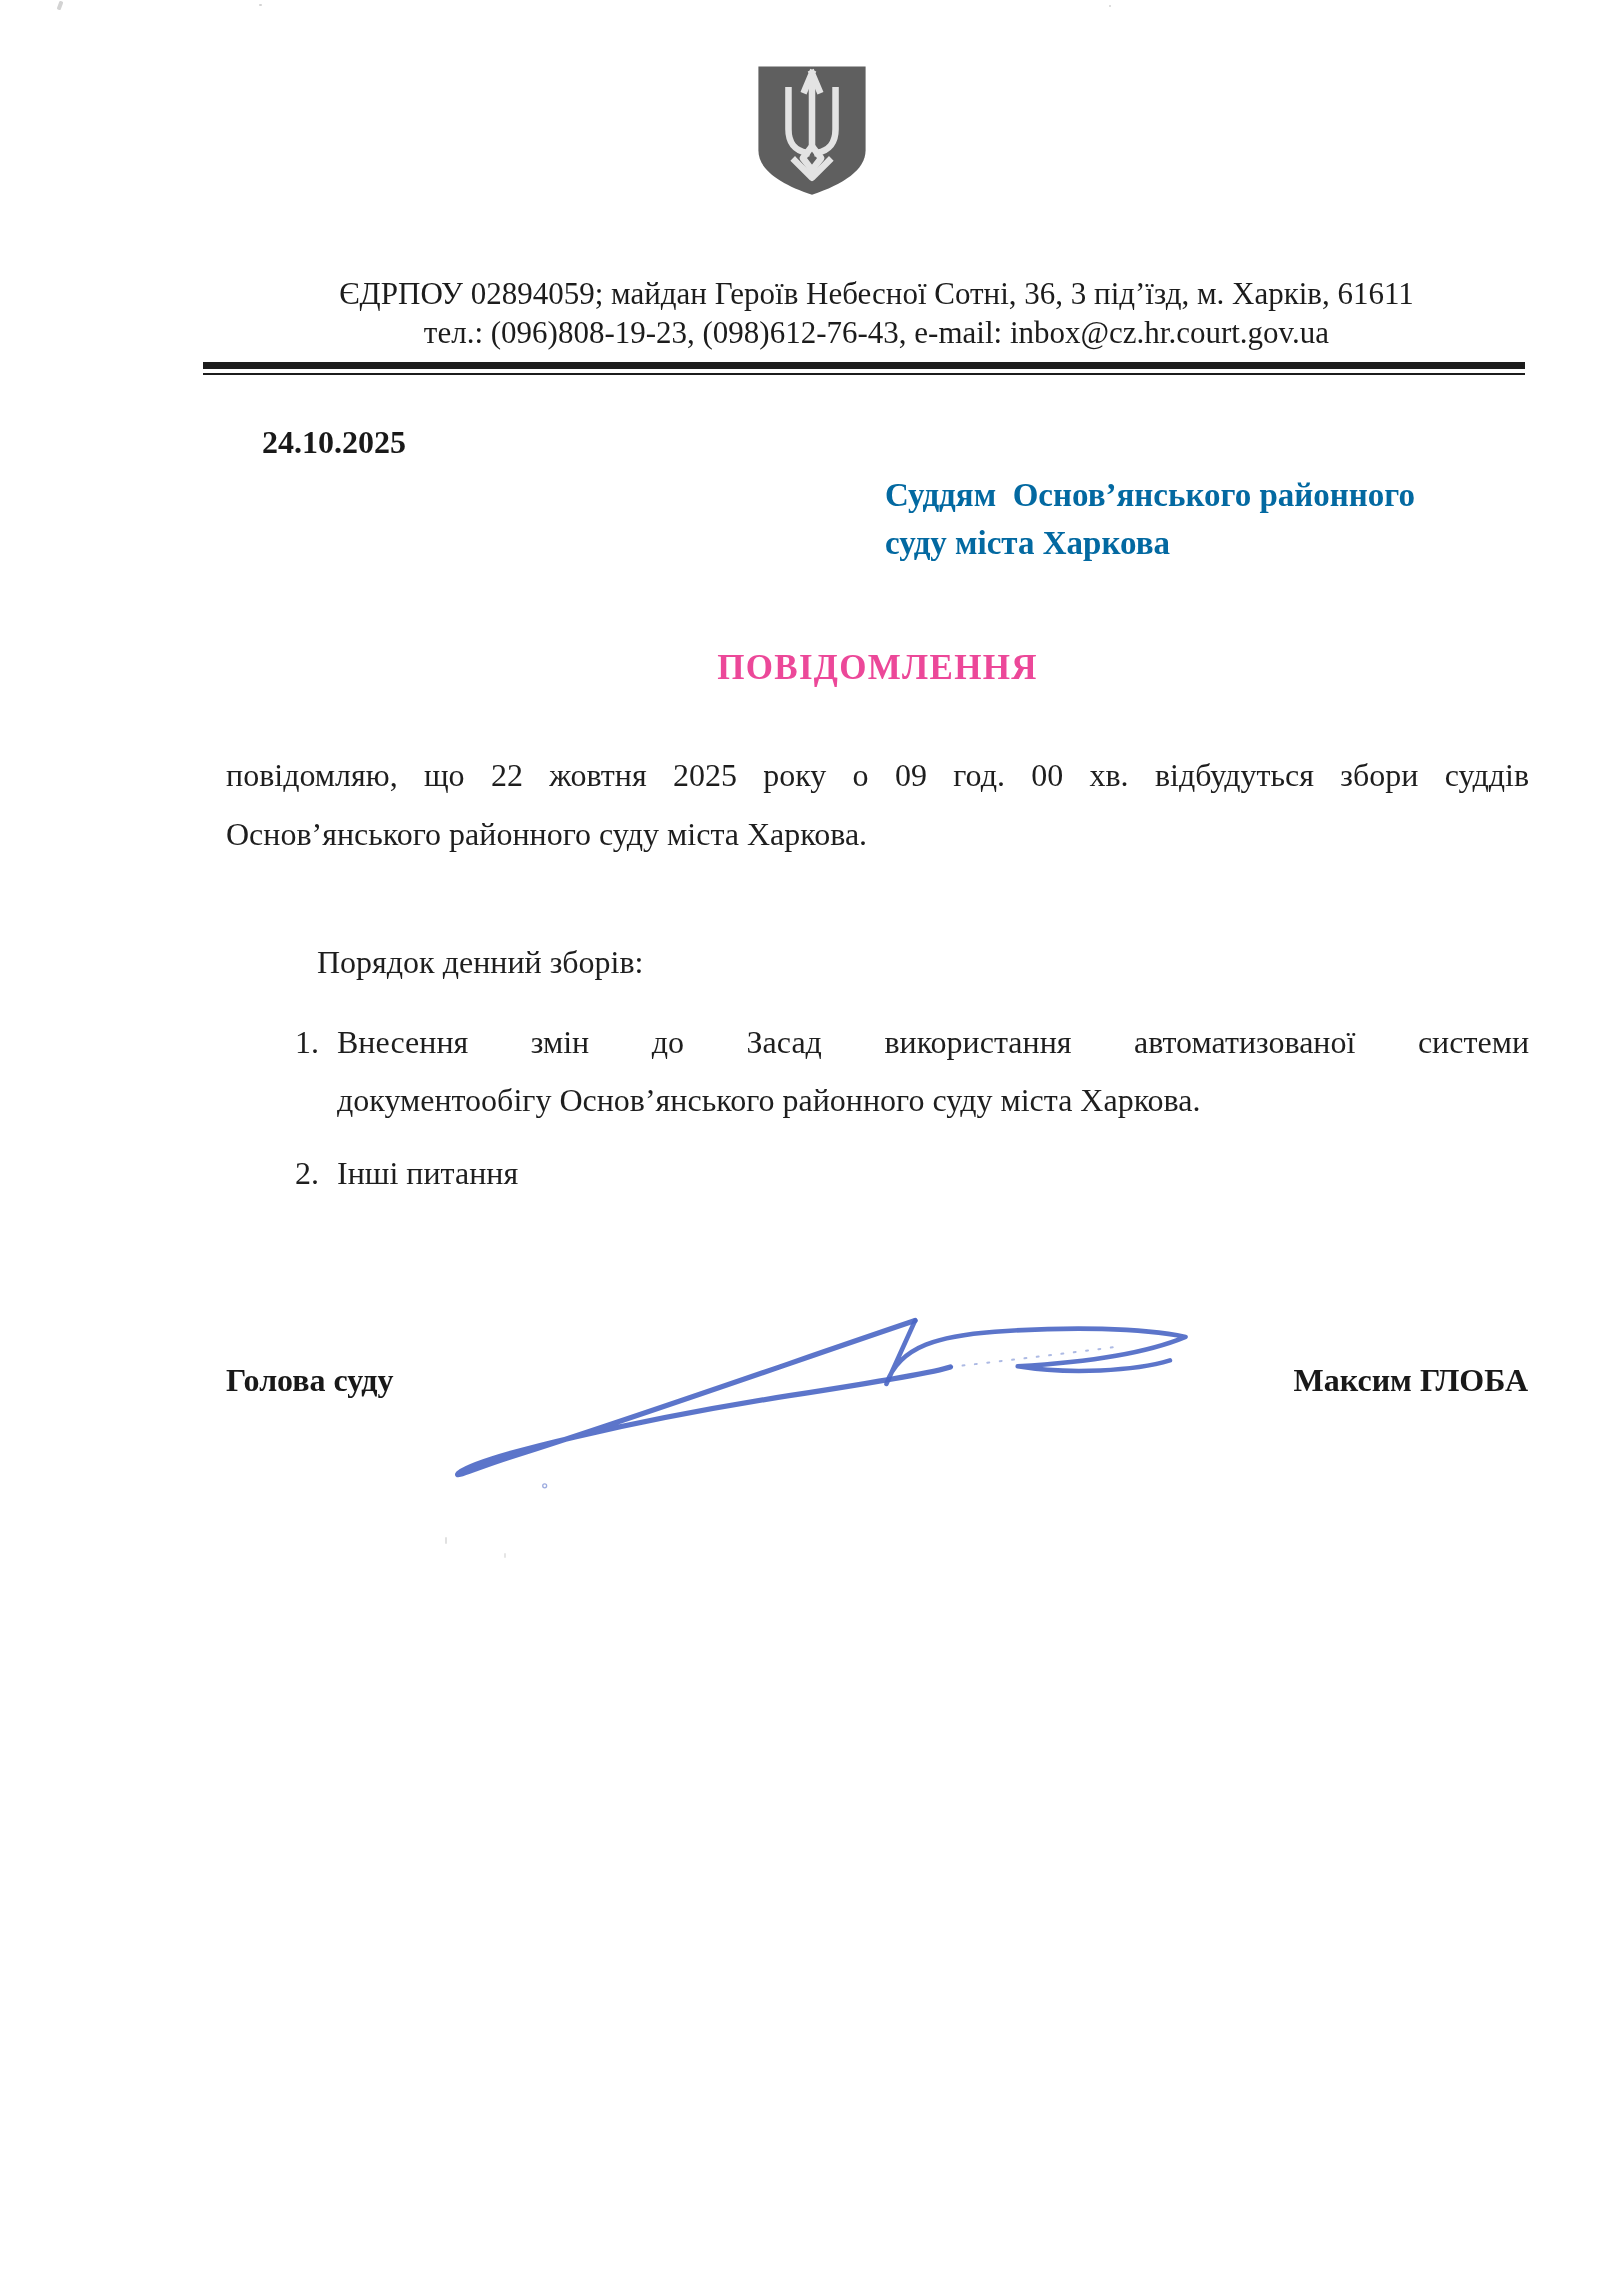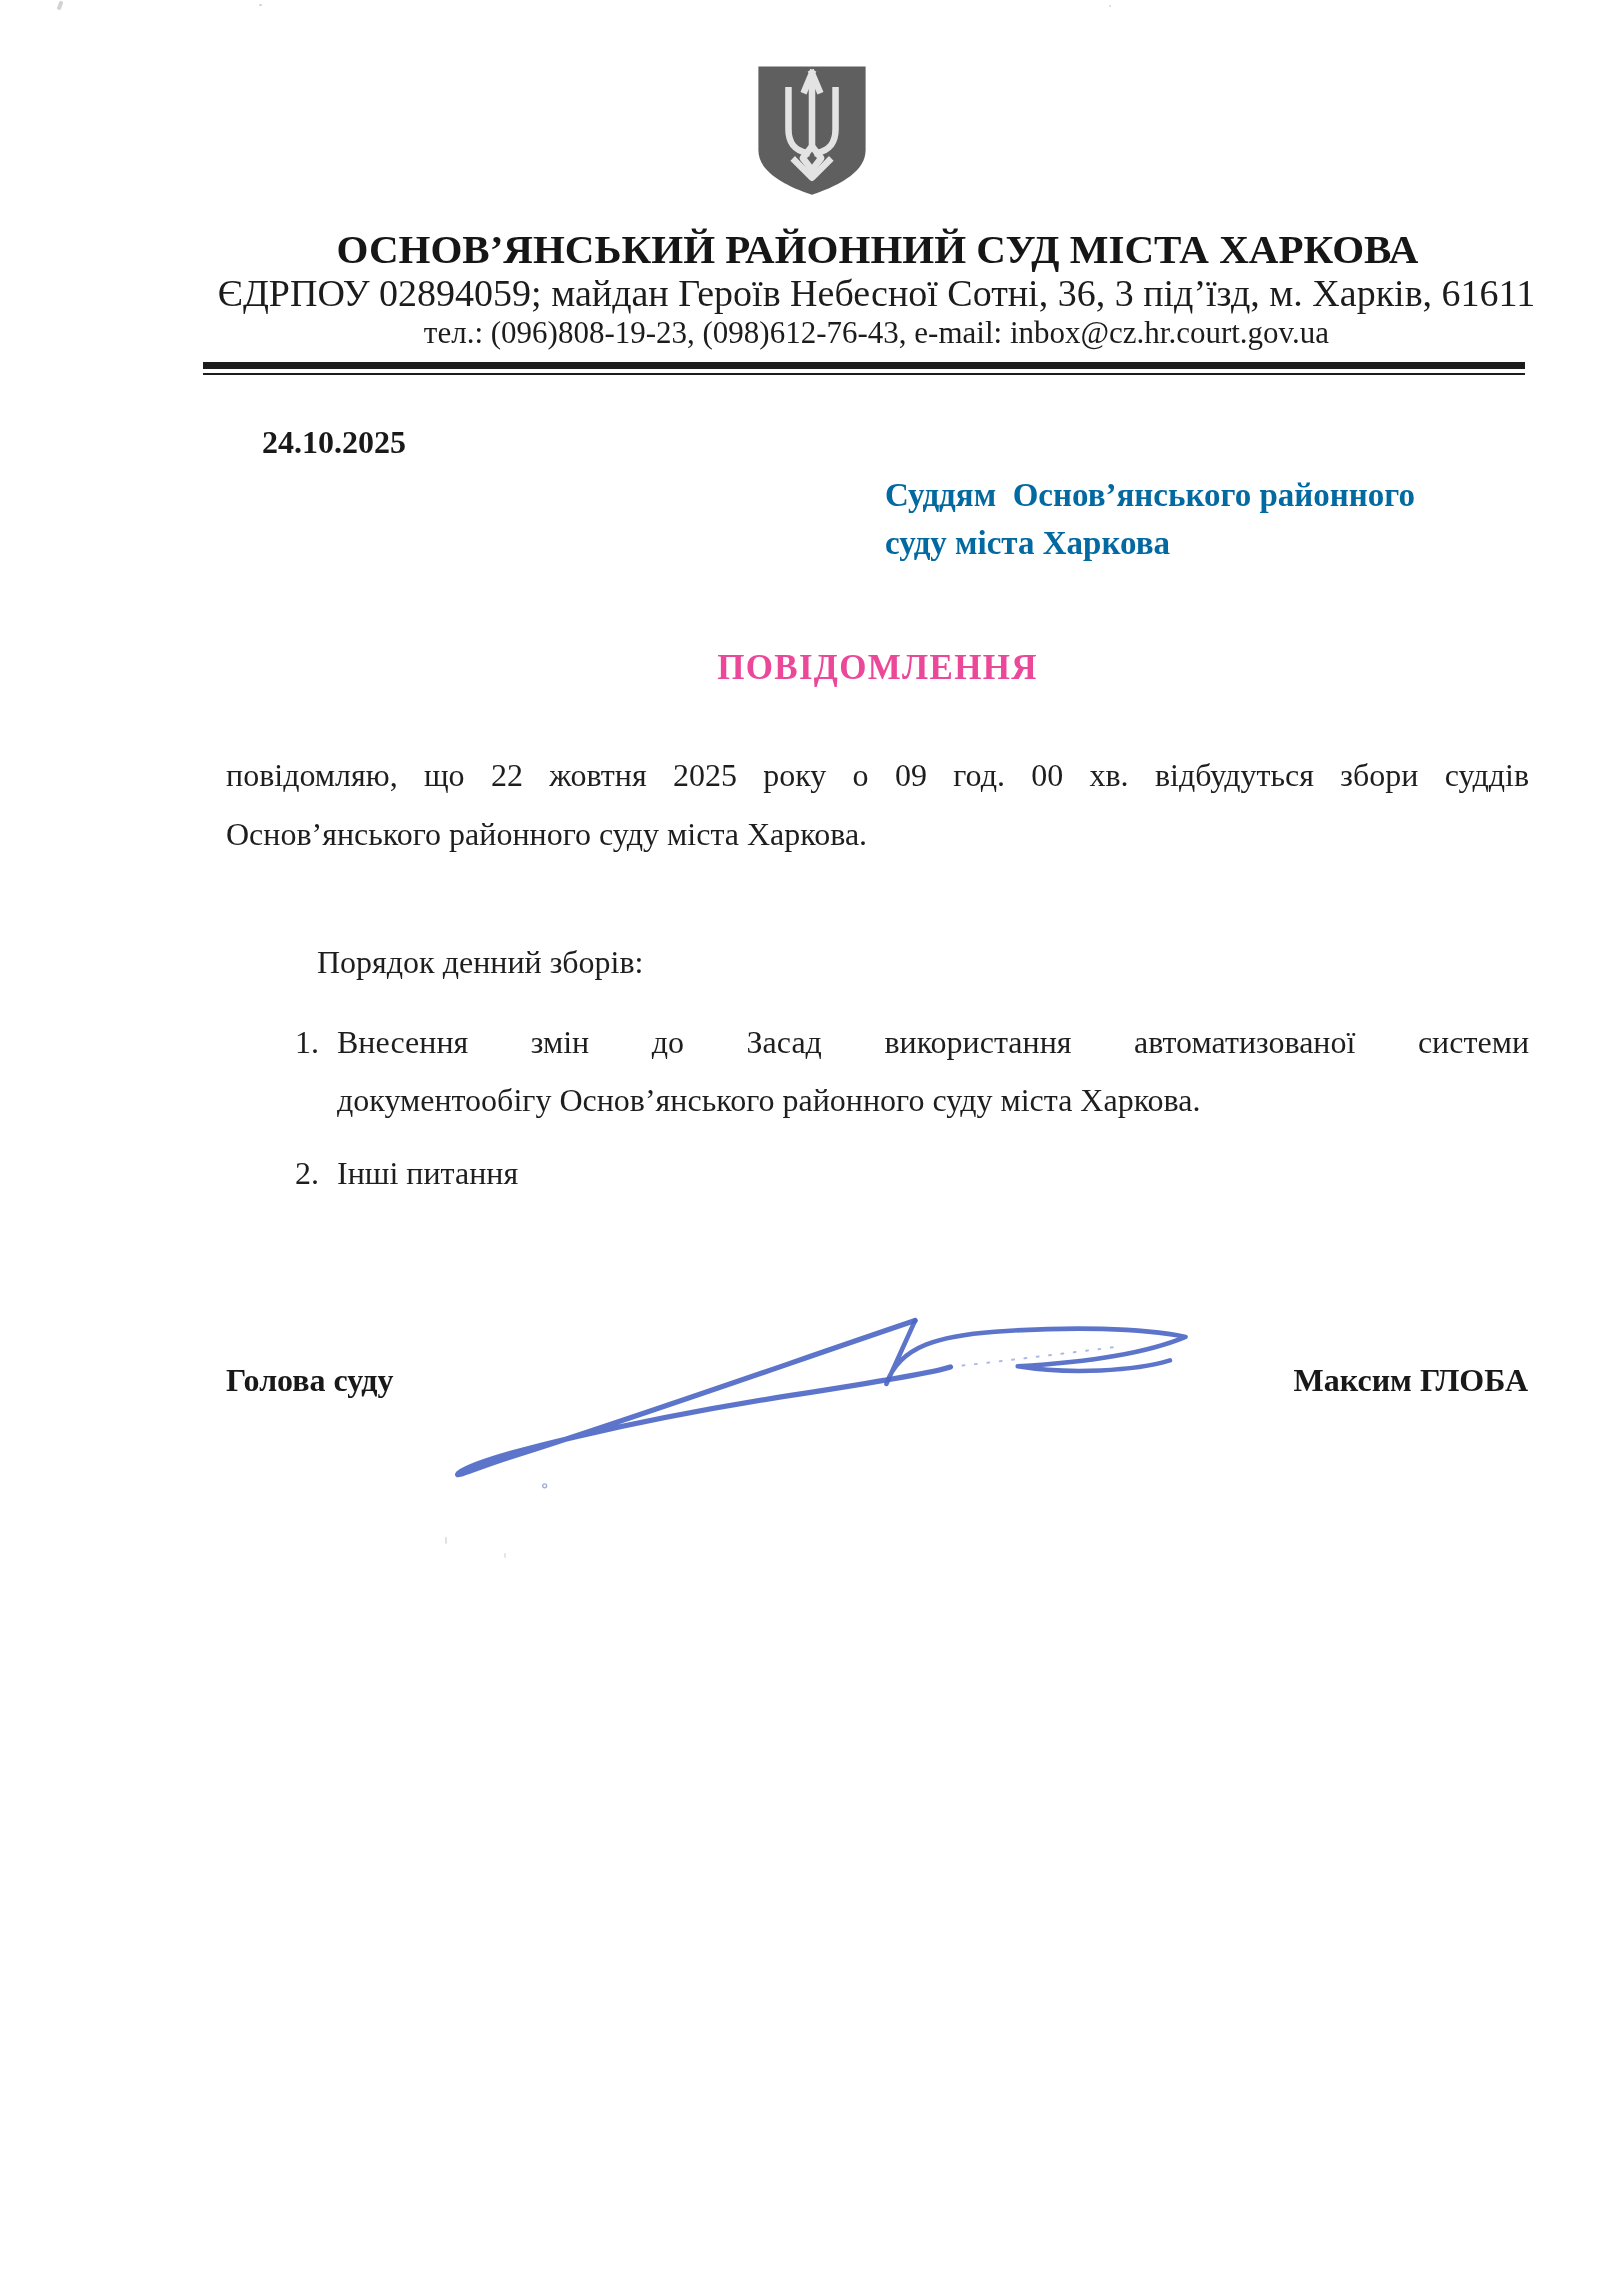--- a/index.html
+++ b/index.html
@@ -14,21 +14,21 @@
   .abs{position:absolute;}
   
   .emblem{left:753px;top:64px;width:118px;height:134px;}
   .court-name{
     left:226px;top:226px;width:1303px;
     text-align:center;font-weight:bold;font-size:41px;line-height:47px;
     letter-spacing:0px;color:#161616;white-space:nowrap;
   }
   .addr-line{
     left:160px;top:275px;width:1433px;
-    text-align:center;font-size:38px;line-height:37px;color:#1c1c1c;white-space:nowrap;
+    text-align:center;font-size:31px;line-height:37px;color:#1c1c1c;white-space:nowrap;
   }
   .contact-line{
     left:160px;top:314px;width:1433px;
     text-align:center;font-size:31px;line-height:37px;color:#1c1c1c;white-space:nowrap;
   }
   .rule-thick{left:203px;top:362px;width:1322px;height:7.2px;background:#1c1c1c;}
   .rule-thin{left:203px;top:373px;width:1322px;height:2px;background:#1c1c1c;}
   
   .doc-date{left:262px;top:424px;font-weight:bold;font-size:32px;line-height:37px;color:#191919;}
   .recipient{
@@ -75,21 +75,20 @@
     <g fill="none" stroke-width="10" stroke-linecap="square" stroke-linejoin="round" stroke="#e3e3e3">
       <path d="M90 26 V126"></path>
       <path d="M90 14 L79 40 M90 14 L101 40"></path>
       <path d="M54 40 V100 C54 122 64 132 82 136"></path>
       <path d="M126 40 V100 C126 122 116 132 98 136"></path>
       <path d="M90 126 L76 144 L90 162 L104 144 Z"></path>
       <path d="M64 148 L90 174 L116 148"></path>
     </g>
   </svg>
 
-  <div class="abs court-name">ОСНОВ’ЯНСЬКИЙ РАЙОННИЙ СУД МІСТА ХАРКОВА</div>
   <div class="abs addr-line">ЄДРПОУ 02894059; майдан Героїв Небесної Сотні, 36, 3 під’їзд, м. Харків, 61611</div>
   <div class="abs contact-line">тел.: (096)808-19-23, (098)612-76-43, e-mail: inbox@cz.hr.court.gov.ua</div>
   <div class="abs rule-thick"></div>
   <div class="abs rule-thin"></div>
 
   <div class="abs doc-date">24.10.2025</div>
   <div class="abs recipient"><span>Суддям  Основ’янського районного</span>
 <span>суду міста Харкова</span></div>
 
   <div class="abs doc-title">ПОВІДОМЛЕННЯ</div>

